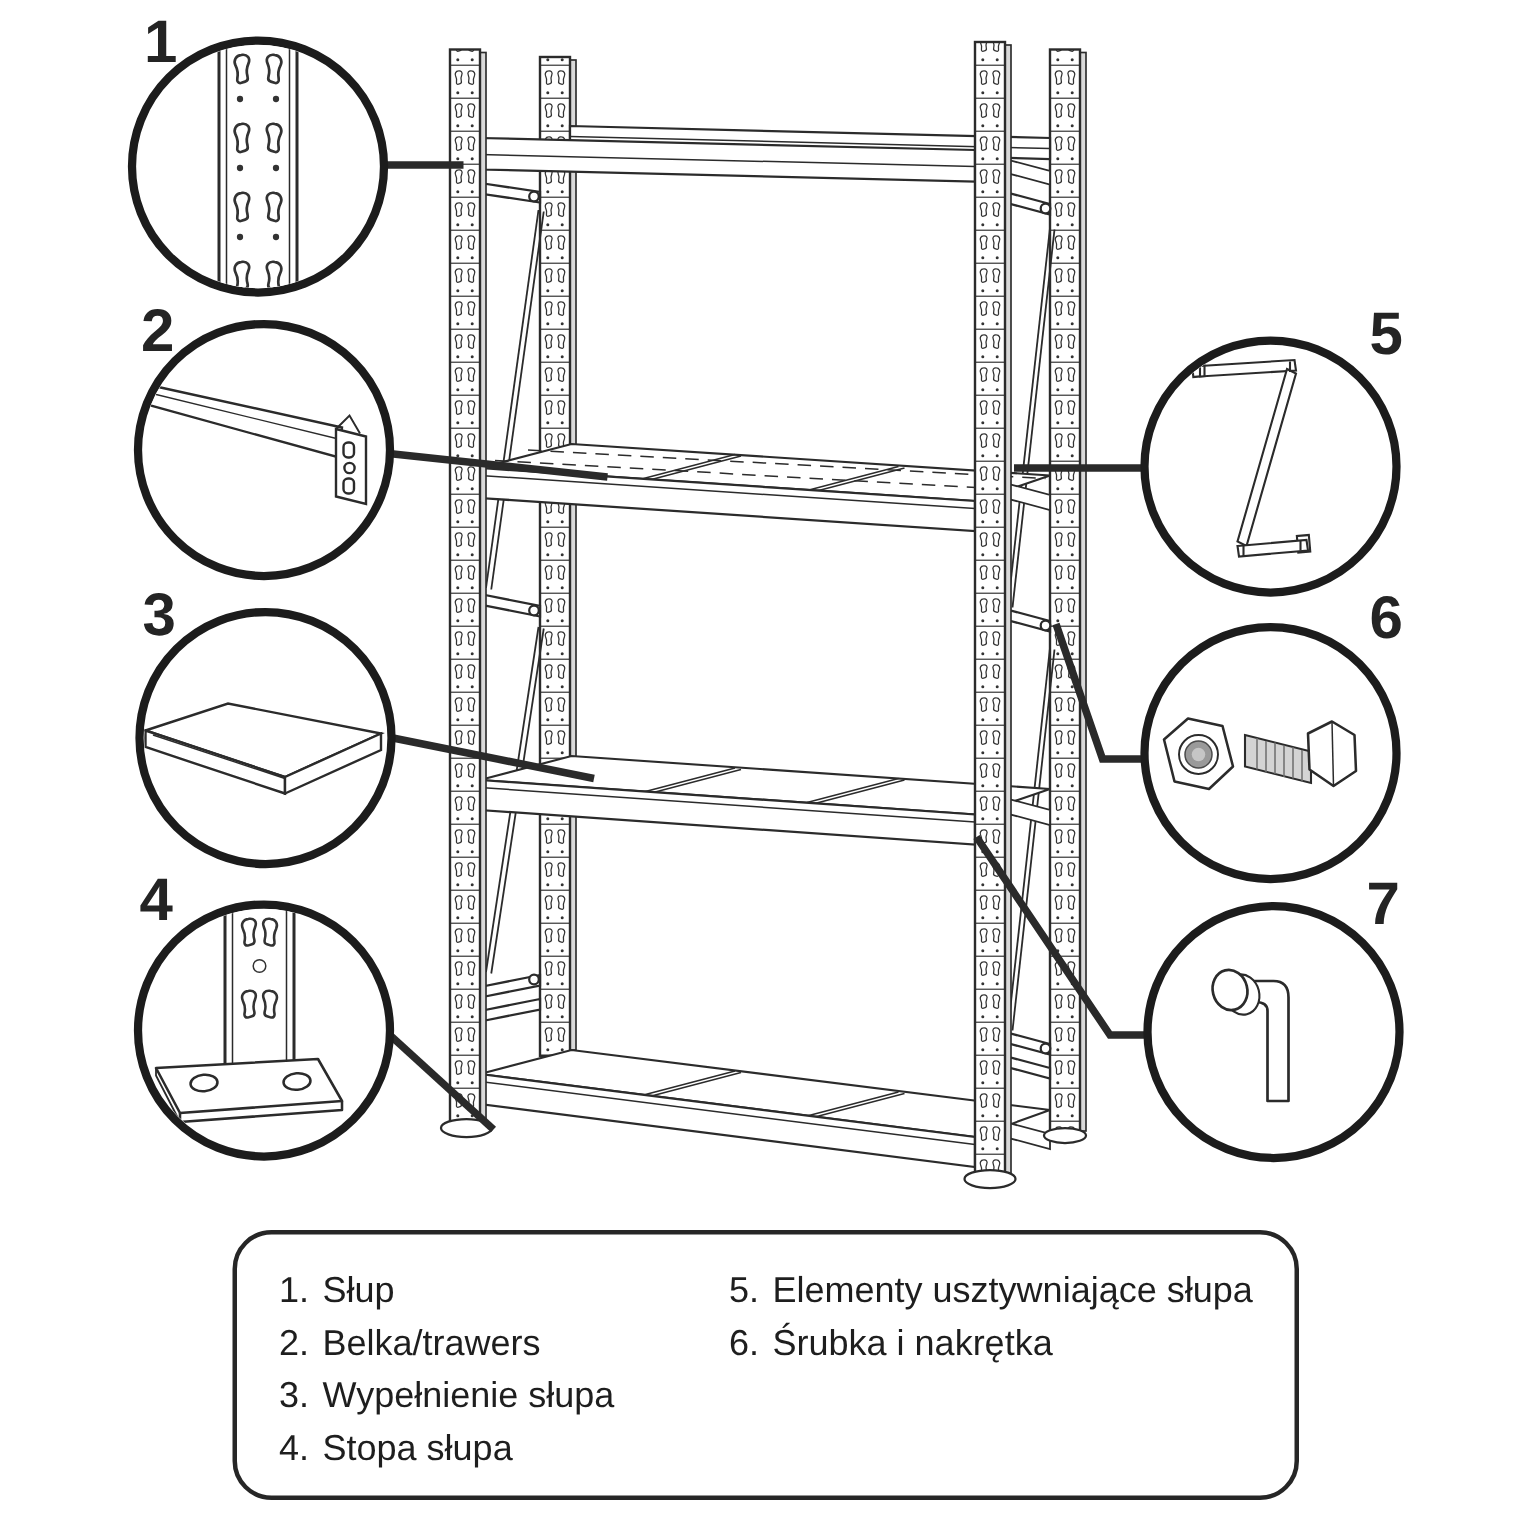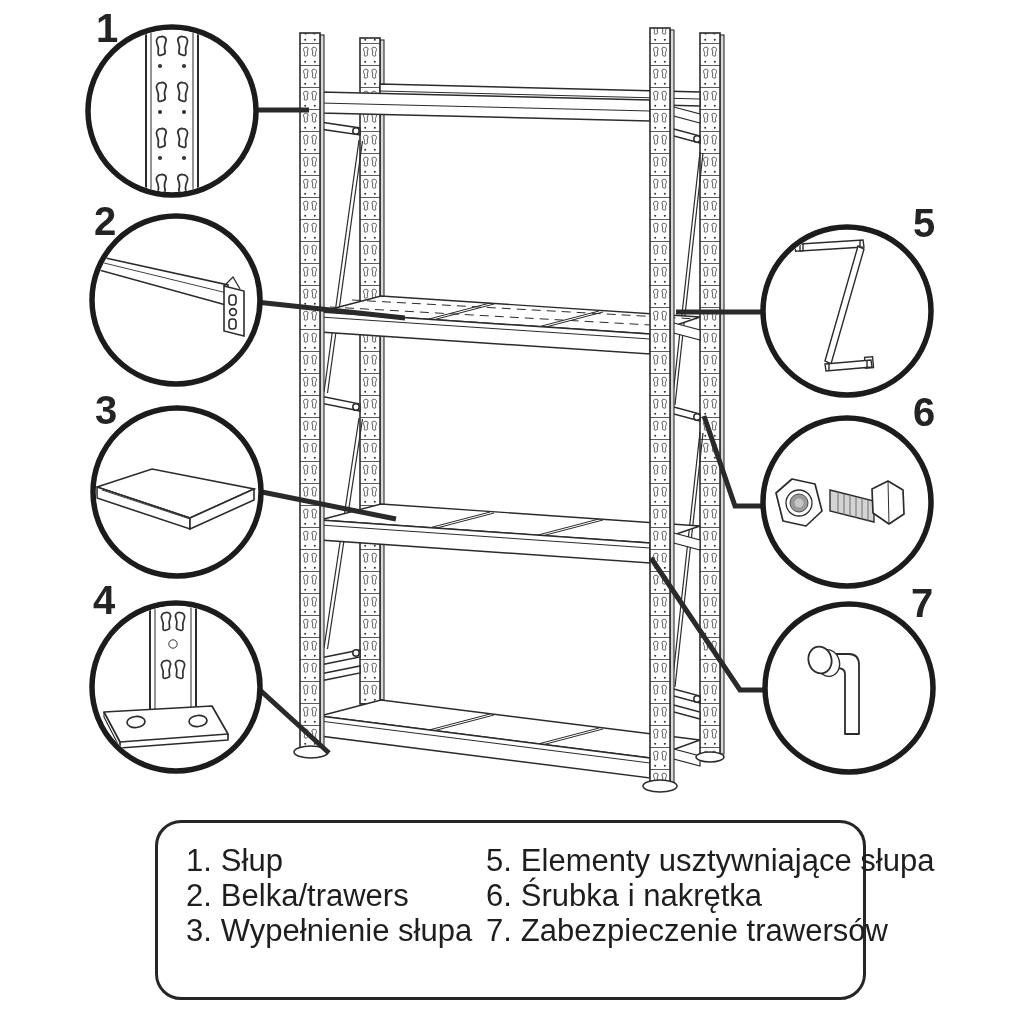--- a/index.html
+++ b/index.html
@@ -3,21 +3,21 @@
 <meta charset="utf-8">
 <style>
   html,body{margin:0;padding:0;background:#ffffff;}
   .stage{position:relative;width:1024px;height:1024px;background:#ffffff;overflow:hidden;
          font-family:"Liberation Sans", sans-serif;}
   svg{position:absolute;left:0;top:0;}
   .num{position:absolute;font-weight:700;font-size:40px;line-height:1;color:#242424;
        letter-spacing:0;}
   .legend{position:absolute;left:155px;top:820px;width:711px;height:180px;
           border:3px solid #262626;border-radius:26px;box-sizing:border-box;background:#fff;}
-  .legend-col{position:absolute;top:20px;font-size:31px;color:#1e1e1e;}
+  .legend-col{position:absolute;top:20px;font-size:24px;color:#1e1e1e;}
   .legend-col.c1{left:28px;}
   .legend-col.c2{left:328px;}
   .li{height:35px;line-height:35px;white-space:nowrap;}
   .li .n{display:inline-block;margin-right:9px;}
 </style>
 </head>
 <body>
 
 <div class="stage">
 
@@ -308,21 +308,21 @@
 <div class="num" style="left:93px;top:580px">4</div>
 <div class="num" style="left:913px;top:203px">5</div>
 <div class="num" style="left:913px;top:392px">6</div>
 <div class="num" style="left:911px;top:583px">7</div>
 
 <div class="legend">
   <div class="legend-col c1">
     <div class="li"><span class="n">1.</span><span>Słup</span></div>
     <div class="li"><span class="n">2.</span><span>Belka/trawers</span></div>
     <div class="li"><span class="n">3.</span><span>Wypełnienie słupa</span></div>
+    <div class="li"><span class="n">4.</span><span>Stopa słupa</span></div>
   </div>
   <div class="legend-col c2">
     <div class="li"><span class="n">5.</span><span>Elementy usztywniające słupa</span></div>
     <div class="li"><span class="n">6.</span><span>Śrubka i nakrętka</span></div>
-    <div class="li"><span class="n">7.</span><span>Zabezpieczenie trawersów</span></div>
   </div>
 </div>
 
 </div>
 
 </body></html>

